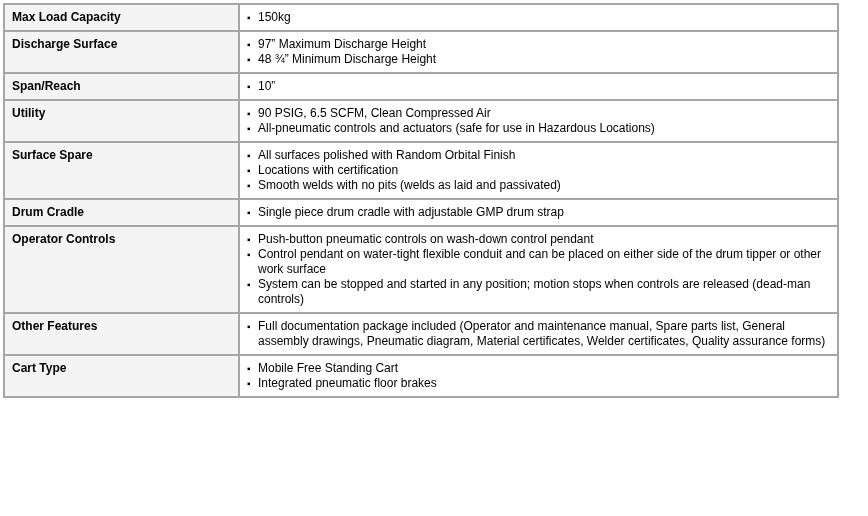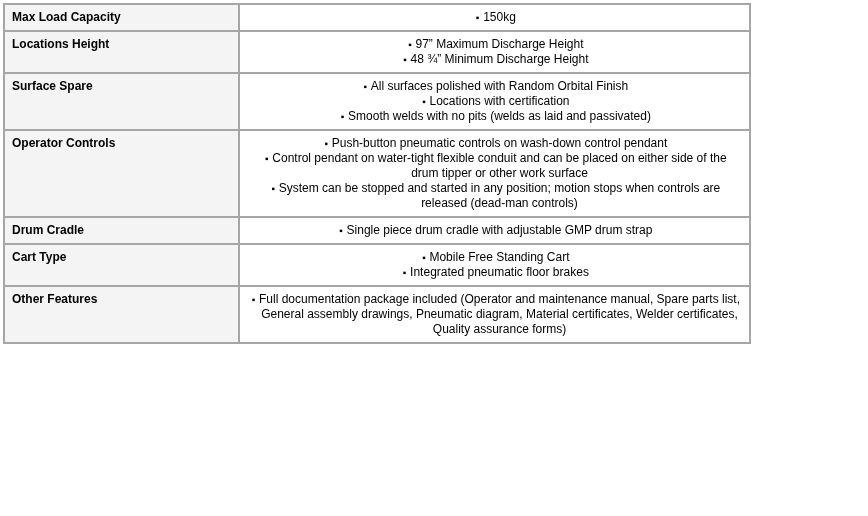--- a/index.html
+++ b/index.html
@@ -11,38 +11,37 @@
     width: 868px;
     height: 516px;
     box-sizing: border-box;
     padding: 3px;
     font-family: "Liberation Sans", sans-serif;
     font-size: 12px;
     line-height: 15px;
     color: var(--text, #000);
   }
   table.spec {
-    width: 748px;
+    width: 836px;
     border-collapse: collapse;
     table-layout: fixed;
   }
   table.spec td {
     border: 2px solid var(--border, #a6a6a6);
     vertical-align: top;
     padding: 5px 8px 5px 7px;
   }
   td.label-cell {
     width: 218px;
     font-weight: bold;
     background: var(--label-bg, #f4f4f4);
     padding-left: 8px;
   }
   td.value-cell {
     background: var(--value-bg, #ffffff);
-    text-align: center;
   }
   ul.items {
     margin: 0;
     padding: 0;
     list-style: none;
   }
   ul.items li {
     padding-left: 11px;
     text-indent: -11px;
   }
@@ -63,75 +62,92 @@
     <td class="label-cell">Max Load Capacity</td>
     <td class="value-cell">
       <ul class="items">
             <li>150kg</li>
           </ul>
     </td>
   </tr>
 
 
   <tr>
-    <td class="label-cell">Locations Height</td>
+    <td class="label-cell">Discharge Surface</td>
     <td class="value-cell">
       <ul class="items">
             <li>97” Maximum Discharge Height</li>
             <li>48 ¾” Minimum Discharge Height</li>
           </ul>
     </td>
   </tr>
 
+  <tr>
+    <td class="label-cell">Span/Reach</td>
+    <td class="value-cell">
+      <ul class="items">
+            <li>10”</li>
+          </ul>
+    </td>
+  </tr>
 
 
+  <tr>
+    <td class="label-cell">Utility</td>
+    <td class="value-cell">
+      <ul class="items">
+            <li>90 PSIG, 6.5 SCFM, Clean Compressed Air</li>
+            <li>All-pneumatic controls and actuators (safe for use in Hazardous Locations)</li>
+          </ul>
+    </td>
+  </tr>
 
   <tr>
     <td class="label-cell">Surface Spare</td>
     <td class="value-cell">
       <ul class="items">
             <li>All surfaces polished with Random Orbital Finish</li>
             <li>Locations with certification</li>
             <li>Smooth welds with no pits (welds as laid and passivated)</li>
+          </ul>
+    </td>
+  </tr>
+
+  <tr>
+    <td class="label-cell">Drum Cradle</td>
+    <td class="value-cell">
+      <ul class="items">
+            <li>Single piece drum cradle with adjustable GMP drum strap</li>
           </ul>
     </td>
   </tr>
 
   <tr>
     <td class="label-cell">Operator Controls</td>
     <td class="value-cell">
       <ul class="items">
             <li>Push-button pneumatic controls on wash-down control pendant</li>
             <li>Control pendant on water-tight flexible conduit and can be placed on either side of the drum tipper or other work surface</li>
             <li>System can be stopped and started in any position; motion stops when controls are released (dead-man controls)</li>
           </ul>
     </td>
   </tr>
 
   <tr>
-    <td class="label-cell">Drum Cradle</td>
+    <td class="label-cell">Other Features</td>
     <td class="value-cell">
       <ul class="items">
-            <li>Single piece drum cradle with adjustable GMP drum strap</li>
+            <li>Full documentation package included (Operator and maintenance manual, Spare parts list, General assembly drawings, Pneumatic diagram, Material certificates, Welder certificates, Quality assurance forms)</li>
           </ul>
     </td>
   </tr>
 
   <tr>
     <td class="label-cell">Cart Type</td>
     <td class="value-cell">
       <ul class="items">
             <li>Mobile Free Standing Cart</li>
             <li>Integrated pneumatic floor brakes</li>
           </ul>
     </td>
   </tr>
-
-  <tr>
-    <td class="label-cell">Other Features</td>
-    <td class="value-cell">
-      <ul class="items">
-            <li>Full documentation package included (Operator and maintenance manual, Spare parts list, General assembly drawings, Pneumatic diagram, Material certificates, Welder certificates, Quality assurance forms)</li>
-          </ul>
-    </td>
-  </tr>
 </tbody>
 </table>
 
 </body></html>

